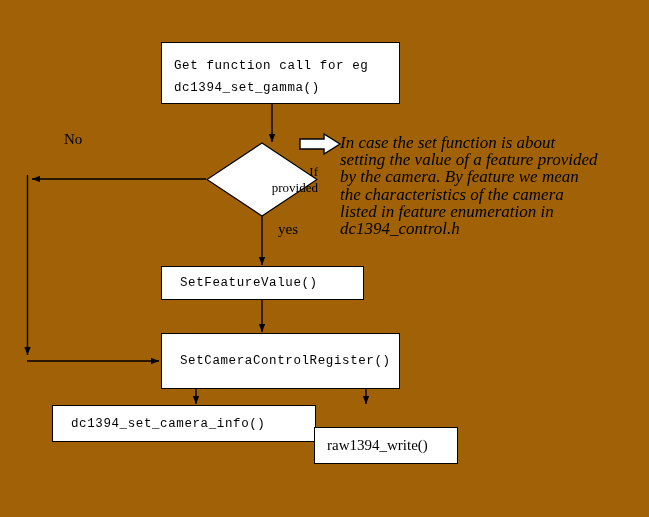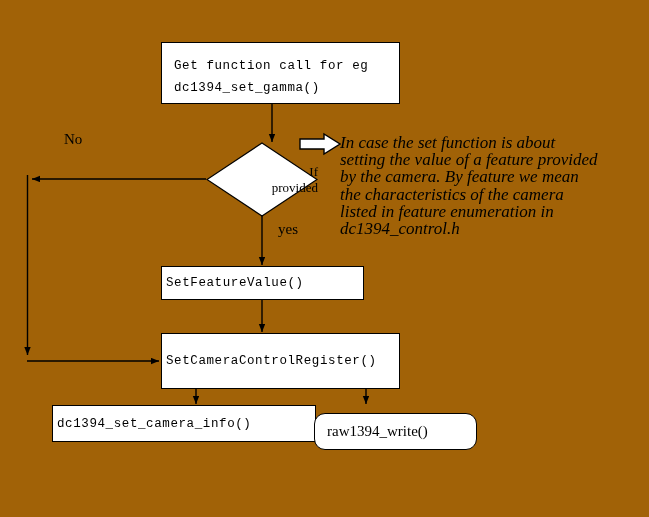--- a/index.html
+++ b/index.html
@@ -21,21 +21,21 @@
     border: 1px solid #000000;
     background: #ffffff;
     display: flex;
     align-items: center;
     color: #000000;
   }
   .node-mono {
     font-family: "Liberation Mono", monospace;
     font-size: 12.5px;
     letter-spacing: 0.6px;
-    padding-left: 4px;
+    padding-left: 18px;
   }
   .node-serif {
     font-family: "Liberation Serif", serif;
     font-size: 15px;
     padding-left: 12px;
   }
   .multiline {
     display: block;
     padding: 8px 0 0 12px;
     line-height: 22px;
@@ -149,17 +149,17 @@
   </div>
 
   <div class="node node-mono" style="left:161px; top:333px; width:239px; height:56px;">
     <span>SetCameraControlRegister()</span>
   </div>
 
   <div class="node node-mono" style="left:52px; top:405px; width:264px; height:37px;">
     <span>dc1394_set_camera_info()</span>
   </div>
 
-  <div class="node node-serif" style="left:314px; top:413px; width:163px; height:37px;border-radius:11px;">
+  <div class="node node-serif" style="left:314px; top:427px; width:144px; height:37px;">
     <span>raw1394_write()</span>
   </div>
 
 </div>
 
 </body></html>

